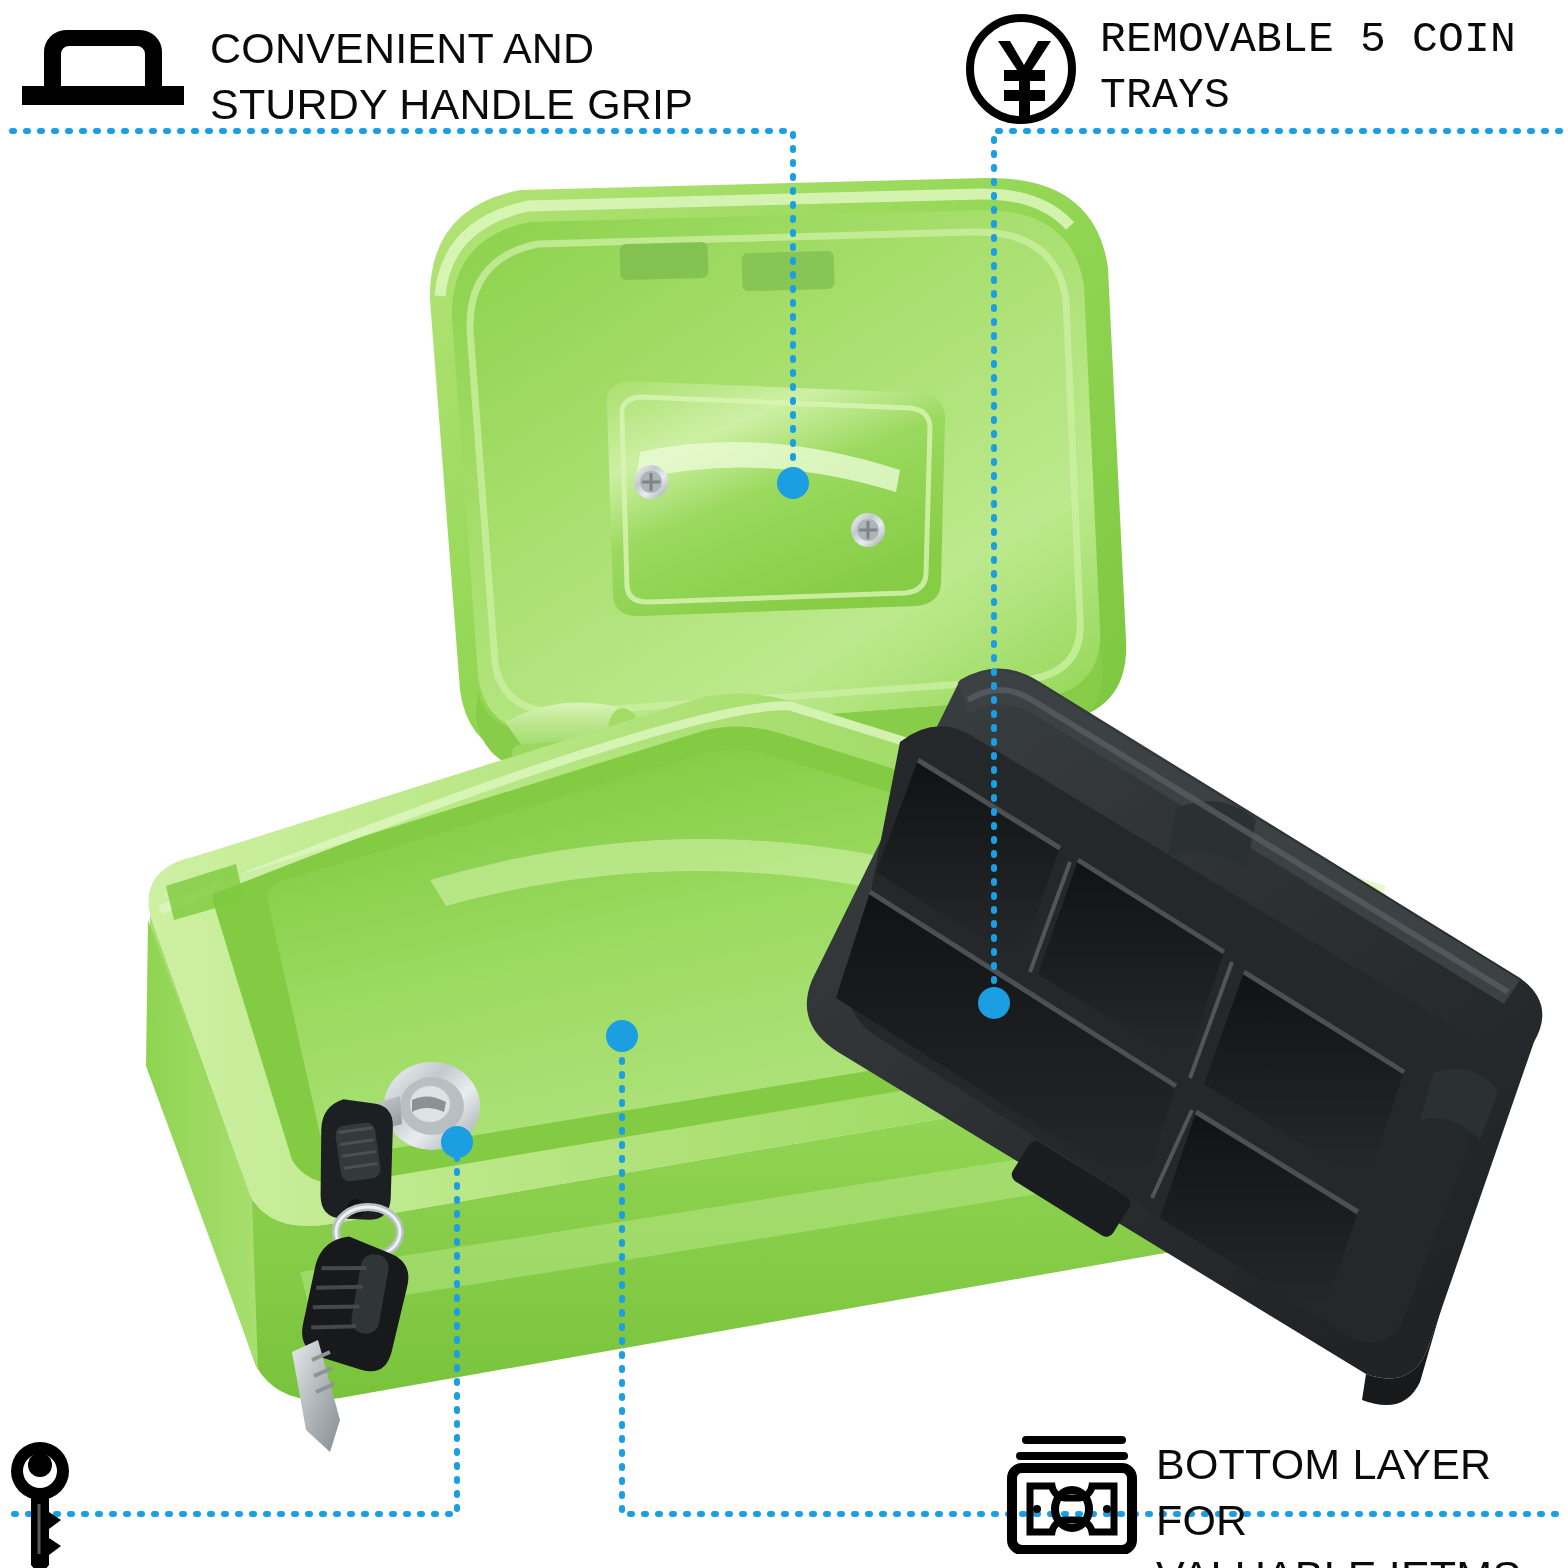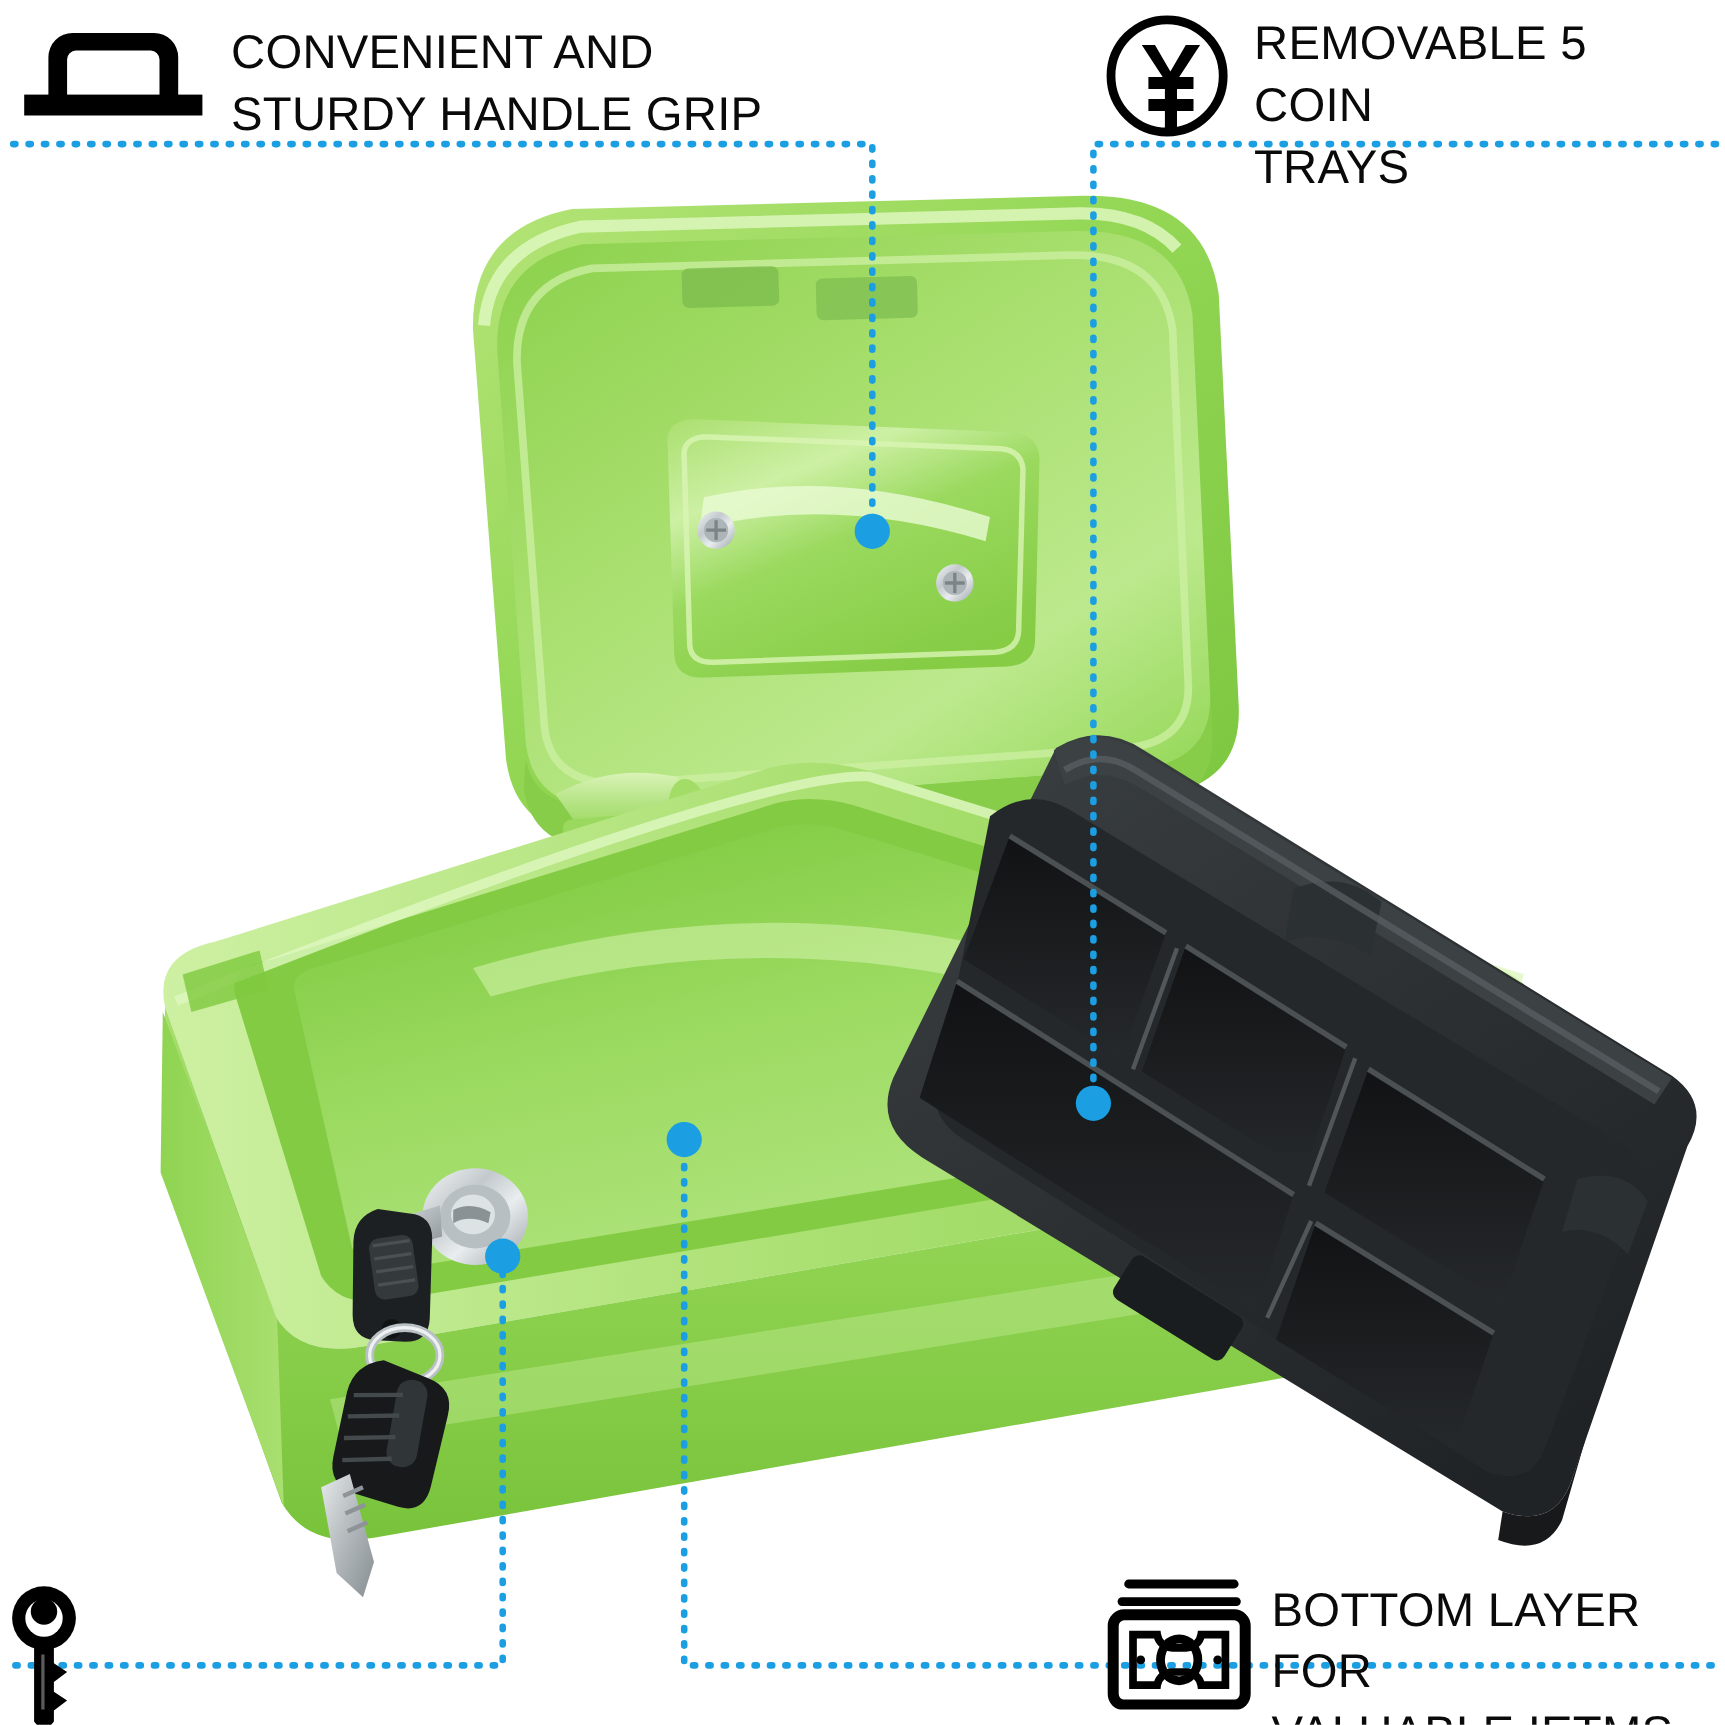--- a/index.html
+++ b/index.html
@@ -8,21 +8,21 @@
   #stage{position:relative;width:1568px;height:1568px;background:#fff;}
 
   
   .callout{position:absolute;display:flex;align-items:flex-start;gap:18px;}
   .callout .ico{flex:0 0 auto;display:block;}
   .callout .txt{font-size:43px;line-height:56px;letter-spacing:.2px;
                 color:#0a0a0a;font-weight:400;white-space:pre-line;
                 text-transform:uppercase;}
 
   #c-handle{left:14px;  top:14px;  width:760px;}
-  #c-trays {left:1000px; top:8px;   width:560px;}
+  #c-trays {left:960px; top:8px;   width:560px;font-family:Liberation Mono, monospace;}
   #c-lock  {left:6px;   top:1438px;width:540px;}
   #c-bottom{left:1006px;top:1432px;width:556px;}
 
   #c-handle .txt{margin-top:6px;}
   #c-trays  .txt{margin-top:4px;}
   #c-lock   .txt{margin-top:2px;margin-left:-6px;}
   #c-bottom .txt{margin-top:4px;}
 
   
   #leaders{position:absolute;left:0;top:0;width:1568px;height:1568px;

